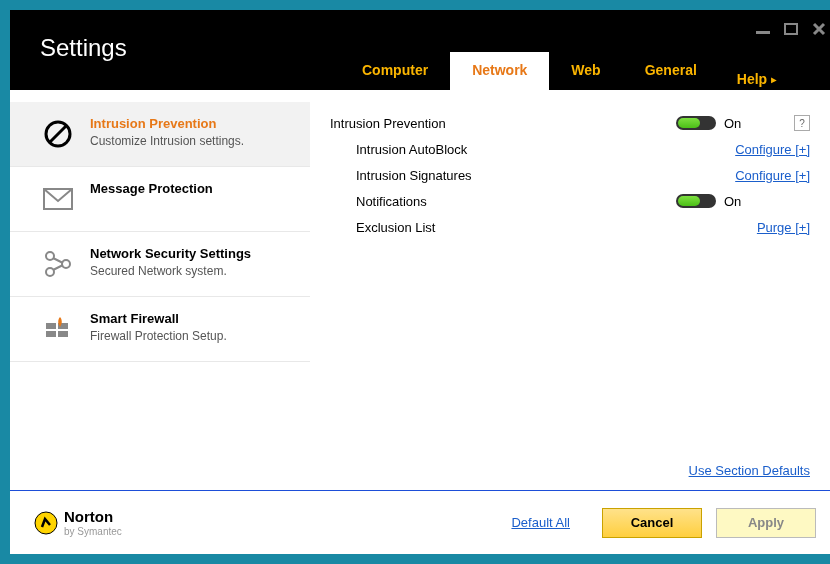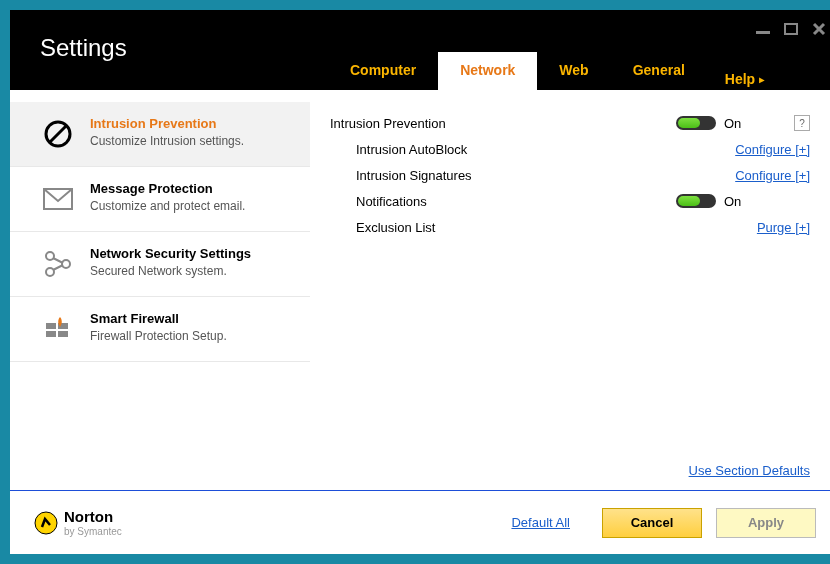--- a/index.html
+++ b/index.html
@@ -3,21 +3,21 @@
 <meta charset="utf-8">
 <style>
 * { box-sizing: border-box; margin: 0; padding: 0; }
 body { font-family: "Segoe UI", Arial, sans-serif; background: #1989a4; width: 830px; height: 564px; overflow: hidden; }
 .frame { width: 830px; height: 564px; background: #1989a4; padding: 10px; }
 .window { width: 830px; height: 544px; background: #fff; display: flex; flex-direction: column; }
 .header { background: #000; color: #fff; position: relative; height: 80px; }
 .title { position: absolute; left: 30px; top: 24px; font-size: 24px; font-weight: 300; color: #fff; }
 .win-controls { position: absolute; right: 12px; top: 10px; display: flex; gap: 10px; align-items: center; }
 .win-btn { width: 18px; height: 18px; display: flex; align-items: center; justify-content: center; cursor: pointer; }
-.tabs { position: absolute; bottom: 0; left: 318px; display: flex; align-items: flex-end; }
+.tabs { position: absolute; bottom: 0; left: 330px; display: flex; align-items: flex-end; }
 .tab { padding: 10px 22px 12px; font-size: 14px; font-weight: bold; color: #fbb500; cursor: pointer; }
 .tab.active { background: #fff; color: #e77817; }
 .help-tab { padding: 10px 18px 3px; font-size: 14px; font-weight: bold; color: #fbb500; cursor: pointer; display:flex; align-items:center; gap:4px;}
 .body { flex: 1; display: flex; background: #fff; }
 .sidebar { width: 300px; background: #fff; padding-top: 12px; }
 .side-item { display: flex; gap: 14px; padding: 14px 18px 14px 30px; border-bottom: 1px solid #e8e8e8; cursor: pointer; align-items: flex-start;}
 .side-item.active { background: #f2f2f2; }
 .side-icon { width: 36px; height: 36px; flex-shrink: 0; display:flex; align-items:center; justify-content:center;}
 .side-title { font-size: 13px; font-weight: bold; color: #000; line-height:1.3;}
 .side-item.active .side-title { color: #e77817; }
@@ -95,21 +95,20 @@
     </div>
     <div class="side-item">
       <div class="side-icon">
         <svg width="32" height="24" viewBox="0 0 32 24">
                 <rect x="2" y="2" width="28" height="20" fill="none" stroke="#888" stroke-width="2"></rect>
                 <path d="M2 2 L16 14 L30 2" fill="none" stroke="#888" stroke-width="2"></path>
               </svg>
       </div>
       <div>
         <div class="side-title">Message Protection</div>
-        <div class="side-sub">Customize and protect email.</div>
       </div>
     </div>
     <div class="side-item">
       <div class="side-icon">
         <svg width="32" height="32" viewBox="0 0 32 32">
                 <circle cx="8" cy="8" r="4" fill="none" stroke="#888" stroke-width="2"></circle>
                 <circle cx="8" cy="24" r="4" fill="none" stroke="#888" stroke-width="2"></circle>
                 <circle cx="24" cy="16" r="4" fill="none" stroke="#888" stroke-width="2"></circle>
                 <path d="M11 10 L21 15 M11 22 L21 17" stroke="#888" stroke-width="2"></path>
               </svg>

